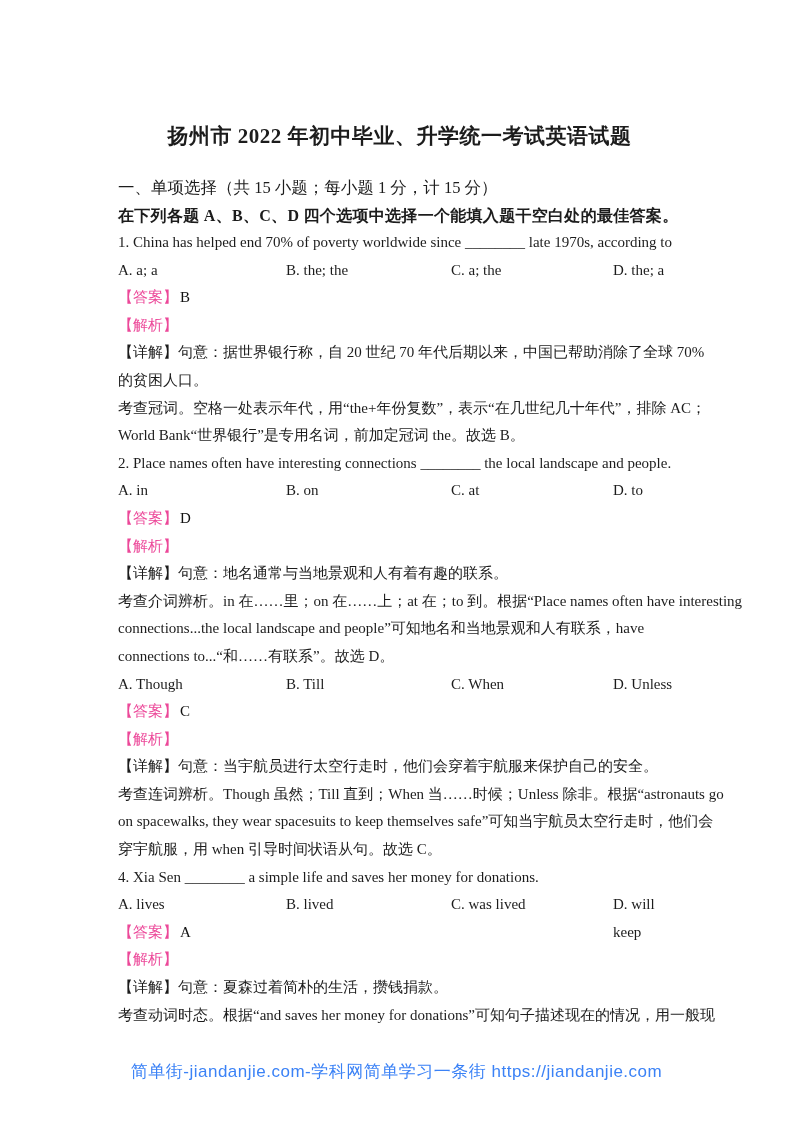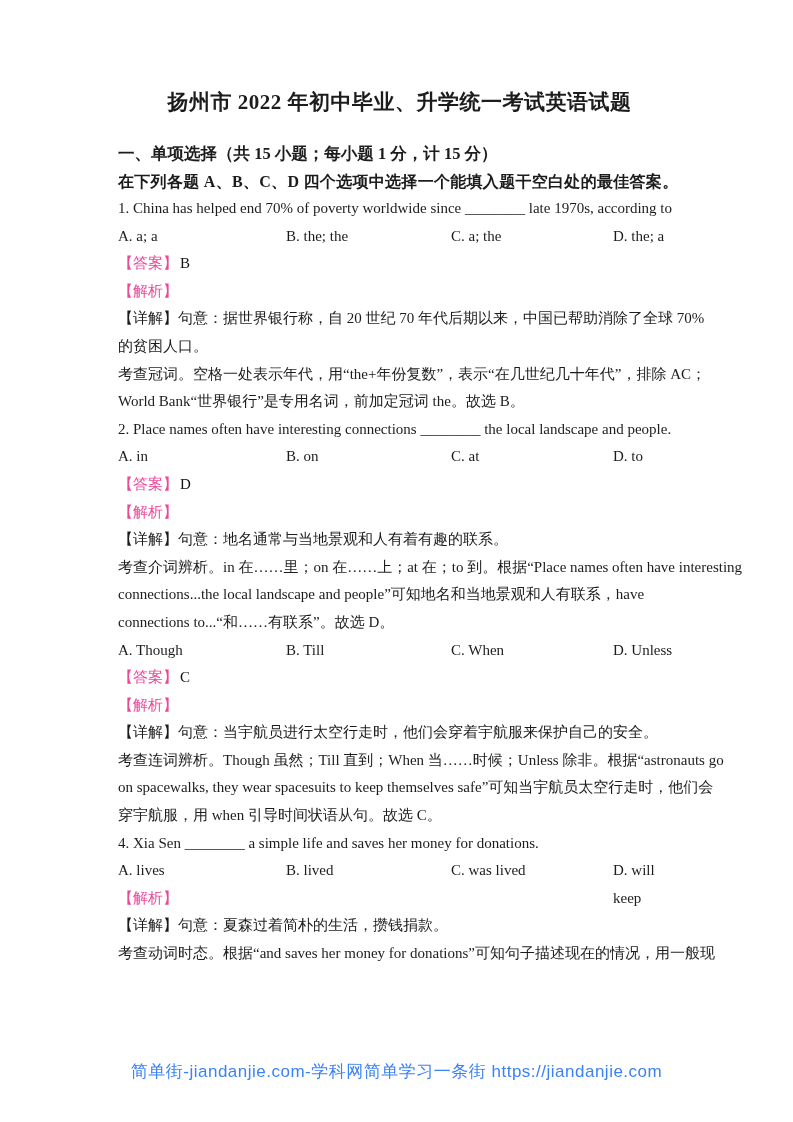--- a/index.html
+++ b/index.html
@@ -18,24 +18,25 @@
     padding: 88px 112px 0 118px;
   }
   .doc-title {
     font-size: 21px;
     font-weight: bold;
     text-align: center;
     line-height: 28px;
     margin-bottom: 24px;
     letter-spacing: 0.5px;
     white-space: nowrap;
+    margin-top: 34px;
   }
   .section-heading {
     font-size: 16.5px;
-    font-weight: bold;
+    font-weight: normal;
     line-height: 27.5px;
     height: 27.5px;
     white-space: nowrap;
   }
   .instruction {
     font-size: 16px;
     font-weight: bold;
     line-height: 27.5px;
     height: 27.5px;
     white-space: nowrap;
@@ -127,20 +128,21 @@
   </div>
 
   <div>
     <div class="ln">4. Xia Sen ________ a simple life and saves her money for donations.</div>
     <div class="options-row">
       <span>A. lives</span>
       <span>B. lived</span>
       <span>C. was lived</span>
       <span>D. will keep</span>
     </div>
+    <div class="ln"><span class="label-blue">【答案】</span><span class="answer-letter">A</span></div>
     <div class="ln"><span class="label-blue">【解析】</span></div>
     <div class="ln">【详解】句意：夏森过着简朴的生活，攒钱捐款。</div>
     <div class="ln">考查动词时态。根据“and saves her money for donations”可知句子描述现在的情况，用一般现</div>
   </div>
 
 </div>
 
 <div class="footer">简单街-jiandanjie.com-学科网简单学习一条街 https://jiandanjie.com</div>
 
 </body></html>

